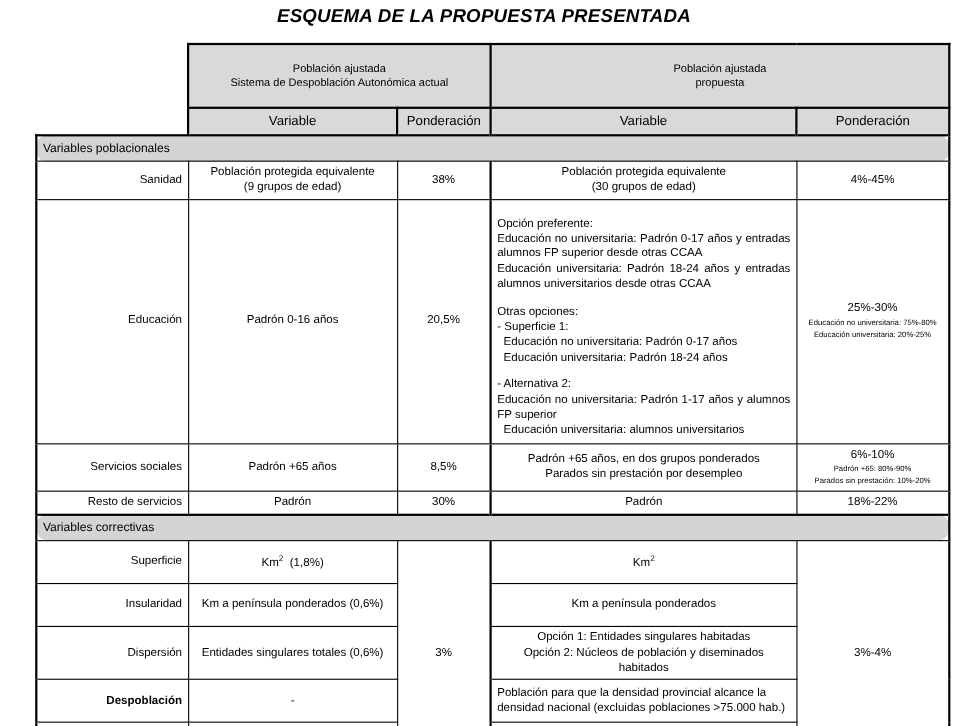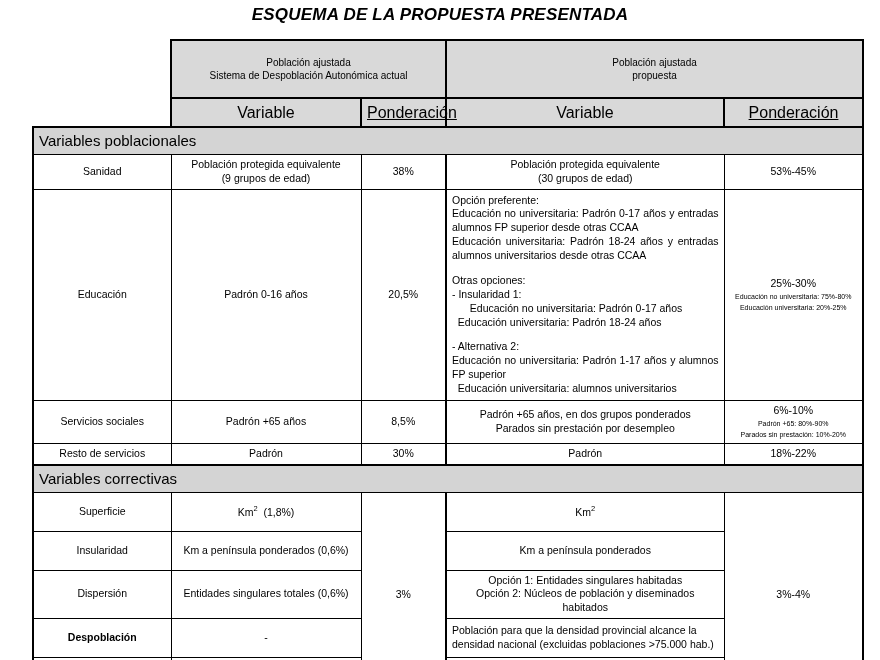--- a/index.html
+++ b/index.html
@@ -66,51 +66,52 @@
     font-weight: bold;
     font-size: 10px;
     height: 50px;
     border: 2px solid #000 !important;
     line-height: 1.45;
   }
   .hdr-sub {
     background: #d9d9d9 !important;
     text-align: center;
     font-weight: bold;
-    font-size: 16px;
+    font-size: 12px;
     height: 17px;
     padding: 2px 4px;
     border: 1px solid #000 !important;
     border-left-width: 2px !important;
     border-right-width: 2px !important;
   }
-  .hdr-sub.edge-r { border-right-width: 2px !important; text-decoration: underline; }
+  .hdr-sub.edge-r { border-right-width: 2px !important; }
   .hdr-sub.edge-l { border-left-width: 2px !important; }
 
   
   .section-band {
     background: #d4d4d4 !important;
     font-weight: bold;
-    font-size: 15px;
+    font-size: 11px;
     height: 16px;
     padding: 1px 6px;
     text-align: left;
     border-left: 2px solid #000 !important;
     border-right: 2px solid #000 !important;
     border-top: 2px solid #000 !important;
     border-bottom: 1px solid #000 !important;
+    border-radius: 10px;
   }
 
   
   .lbl {
     font-weight: bold;
     font-size: 10.5px;
     padding-left: 9px;
     border-left: 2px solid #000 !important;
-    text-align: center;
+    text-align: right;
   }
   .txt {
     text-align: center;
     font-size: 10.5px;
   }
   .txt.justify { text-align: justify; text-align-last: left; }
   .num {
     text-align: center;
     font-size: 10.5px;
   }
@@ -175,35 +176,35 @@
       <td class="lbl">Sanidad</td>
       <td class="txt">
         <div>Población protegida equivalente</div>
         <div>(9 grupos de edad)</div>
       </td>
       <td class="num">38%</td>
       <td class="txt var2">
         <div>Población protegida equivalente</div>
         <div>(30 grupos de edad)</div>
       </td>
-      <td class="num right-edge">53%-45%</td>
+      <td class="num right-edge">4%-45%</td>
     </tr>
 
     <tr>
       <td class="lbl">Educación</td>
       <td class="txt">Padrón 0-16 años</td>
       <td class="num">20,5%</td>
-      <td class="txt var2 justify" style="padding-top:4px;padding-bottom:4px;">
+      <td class="txt var2 justify" style="padding-top:15px;padding-bottom:4px;">
         <div>Opción preferente:</div>
         <div>Educación no universitaria: Padrón 0-17 años y entradas alumnos FP superior desde otras CCAA</div>
         <div>Educación universitaria: Padrón 18-24 años y entradas alumnos universitarios desde otras CCAA</div>
         <div style="height:11px;"></div>
         <div>Otras opciones:</div>
-        <div>- Insularidad 1:</div>
-        <div style="white-space:pre;margin-left:12px;">  Educación no universitaria: Padrón 0-17 años</div>
+        <div>- Superficie 1:</div>
+        <div style="white-space:pre;">  Educación no universitaria: Padrón 0-17 años</div>
         <div style="white-space:pre;">  Educación universitaria: Padrón 18-24 años</div>
         <div style="height:11px;"></div>
         <div>- Alternativa 2:</div>
         <div>  Educación no universitaria: Padrón 1-17 años y alumnos FP superior</div>
         <div style="white-space:pre;">  Educación universitaria: alumnos universitarios</div>
       </td>
       <td class="num right-edge">
         <span class="main">25%-30%</span>
         <span class="sub">Educación no universitaria: 75%-80%</span>
         <span class="sub">Educación universitaria: 20%-25%</span>

